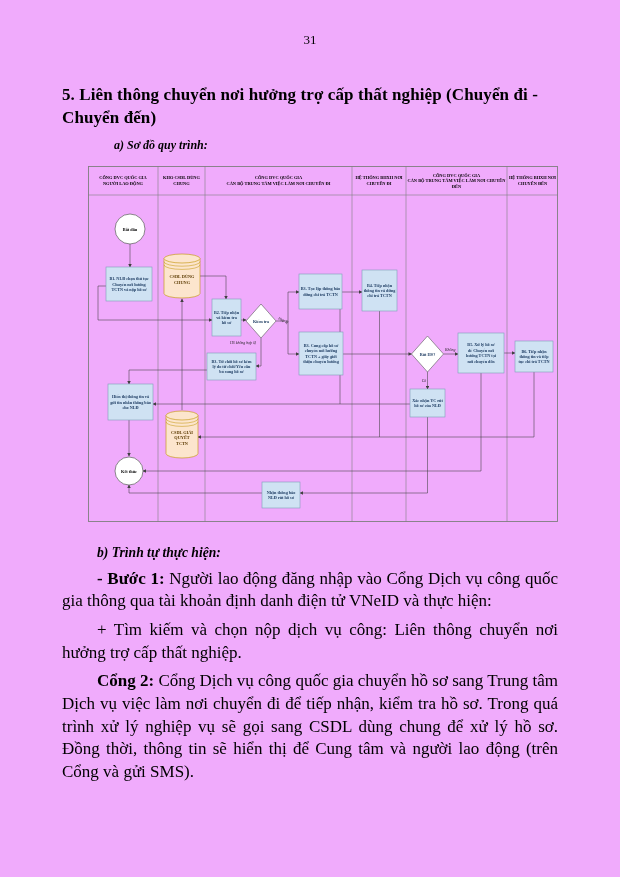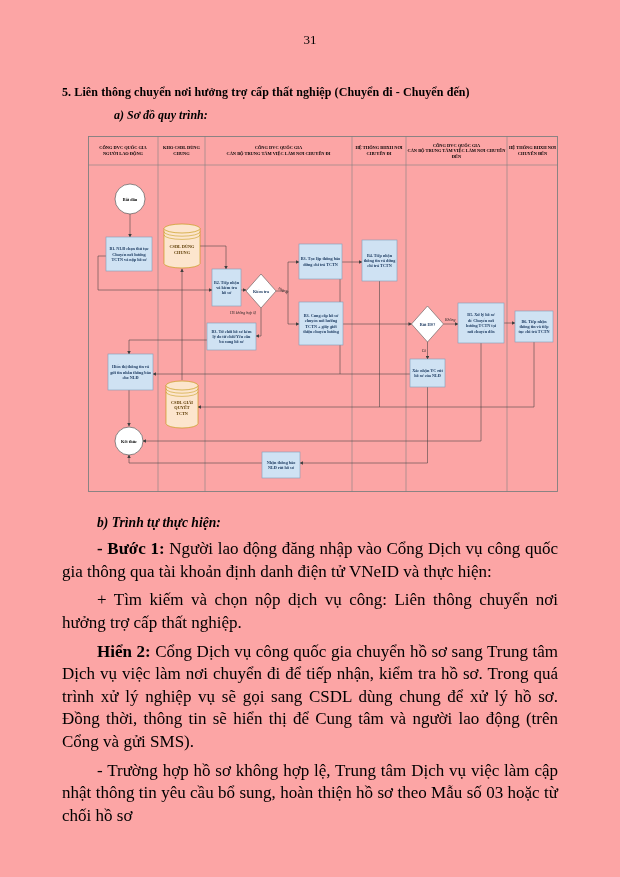--- a/index.html
+++ b/index.html
@@ -1,22 +1,22 @@
 <!DOCTYPE html>
 <html><head>
 <meta charset="utf-8">
 <style>
   html,body{margin:0;padding:0;background:#ffffff;}
   .page{
-    width:620px;height:877px;background:#fca5a5;color:#000;
+    width:620px;height:877px;background:#f0abfc;color:#000;
     font-family:"Liberation Serif", serif;
     box-sizing:border-box;padding:28px 62px 0 62px;position:relative;overflow:hidden;
   }
   .page-num{text-align:center;font-size:13px;margin:4px 0 28px 0;}
-  .doc-title{font-weight:bold;font-size:12px;line-height:1.35;letter-spacing:.1px;margin-top:36px;}
+  .doc-title{font-weight:bold;font-size:17px;line-height:1.35;letter-spacing:.1px;margin-top:36px;}
   .sub-heading{font-weight:bold;font-style:italic;font-size:12px;margin:8px 0 0 52px;}
   .diagram-wrap{margin:13px 0 0 26px;width:470px;height:356px;}
   .sub-heading-b{font-weight:bold;font-style:italic;font-size:13.6px;margin:17px 0 7px 35px;}
   .body-p{font-size:17px;line-height:1.33;text-align:justify;text-indent:35px;margin:0 0 6px 0;}
   .body-p b{font-weight:bold;}
 
   
   .lane-line{stroke:#7f7f7f;stroke-width:.6;fill:none;}
   .outer{fill:none;stroke:#7f7f7f;stroke-width:.9;}
   .hdr{font:bold 4.4px "Liberation Serif", serif;fill:#000;}
@@ -126,15 +126,14 @@
         <text x="155" y="178" class="e-label" text-anchor="middle">HS không hợp lệ</text>
         <text x="357" y="185" class="e-label" text-anchor="start">Không</text>
         <text x="336" y="216" class="e-label" text-anchor="middle">Có</text>
       </svg>
   </div>
 
   <div class="sub-heading-b sub-heading" style="margin-top:23px;">b) Trình tự thực hiện:</div>
 
   <p class="body-p"><b>- Bước 1:</b><span> Người lao động đăng nhập vào Cổng Dịch vụ công quốc gia thông qua tài khoản định danh điện tử VNeID và thực hiện:</span></p>
   <p class="body-p"><b></b><span>+ Tìm kiếm và chọn nộp dịch vụ công: Liên thông chuyển nơi hưởng trợ cấp thất nghiệp.</span></p>
-  <p class="body-p"><b>Hiển 2:</b><span> Cổng Dịch vụ công quốc gia chuyển hồ sơ sang Trung tâm Dịch vụ việc làm nơi chuyển đi để tiếp nhận, kiểm tra hồ sơ. Trong quá trình xử lý nghiệp vụ sẽ gọi sang CSDL dùng chung để xử lý hồ sơ. Đồng thời, thông tin sẽ hiển thị để Cung tâm và người lao động (trên Cổng và gửi SMS).</span></p>
-  <p class="body-p"><b></b><span>- Trường hợp hồ sơ không hợp lệ, Trung tâm Dịch vụ việc làm cập nhật thông tin yêu cầu bổ sung, hoàn thiện hồ sơ theo Mẫu số 03 hoặc từ chối hồ sơ</span></p>
+  <p class="body-p"><b>Cổng 2:</b><span> Cổng Dịch vụ công quốc gia chuyển hồ sơ sang Trung tâm Dịch vụ việc làm nơi chuyển đi để tiếp nhận, kiểm tra hồ sơ. Trong quá trình xử lý nghiệp vụ sẽ gọi sang CSDL dùng chung để xử lý hồ sơ. Đồng thời, thông tin sẽ hiển thị để Cung tâm và người lao động (trên Cổng và gửi SMS).</span></p>
 </div>
 
 </body></html>

